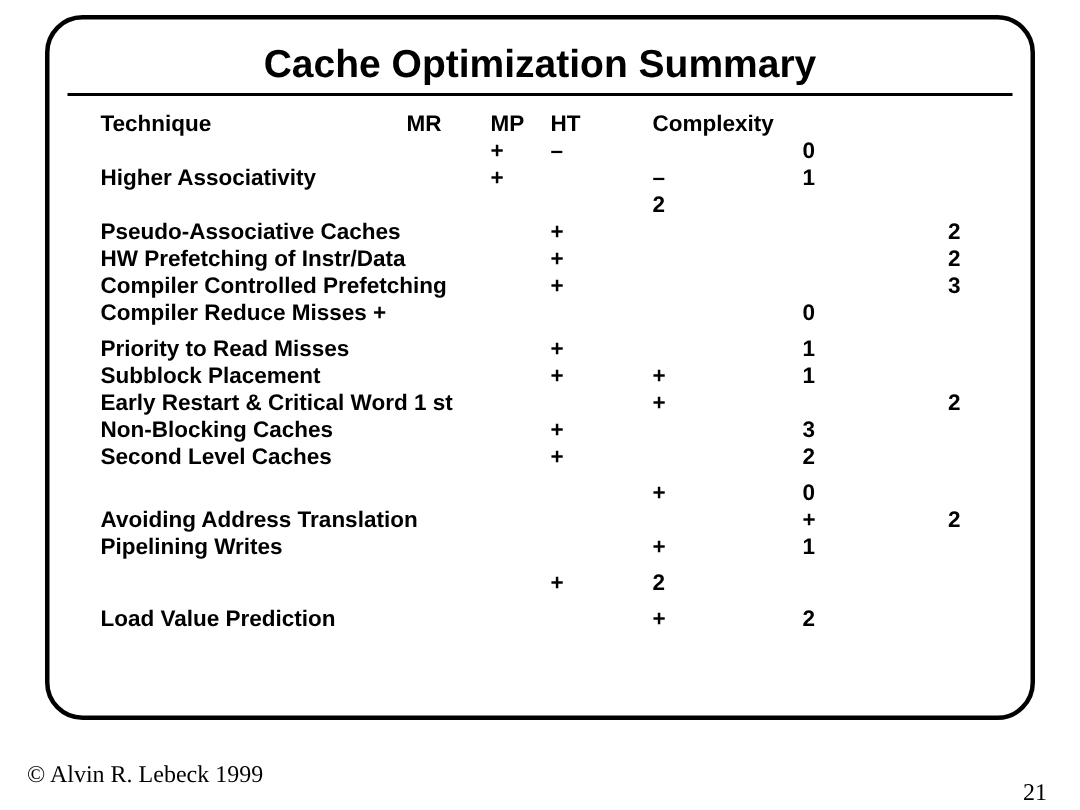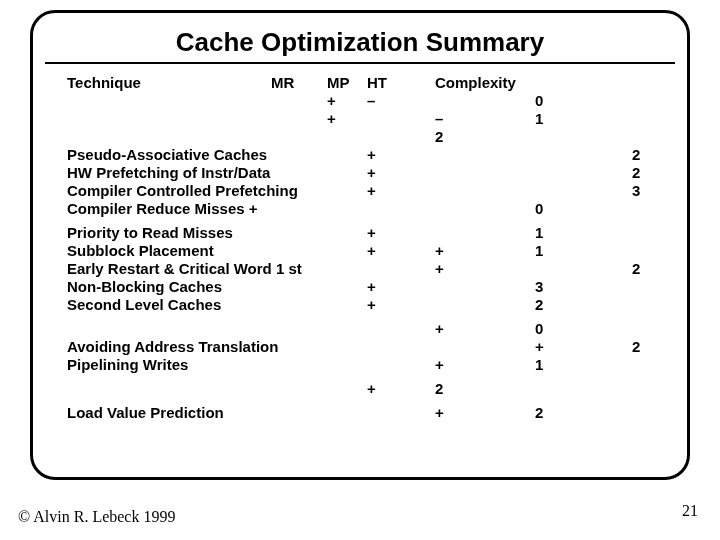--- a/index.html
+++ b/index.html
@@ -64,21 +64,21 @@
   .c-cxnum2 { left: 565px; }
   .copyright {
     position: absolute;
     bottom: 14px;
     left: 18px;
     font-family: "Times New Roman", Times, serif;
     font-size: 16px;
   }
   .pagenum {
     position: absolute;
-    bottom: 20px;
+    bottom: 2px;
     right: 22px;
     font-family: "Times New Roman", Times, serif;
     font-size: 16px;
   }
 </style>
 </head>
 <body>
 
 <div class="slide-frame">
   <div class="title">Cache Optimization Summary</div>
@@ -92,20 +92,21 @@
       <span class="col c-ht">HT</span>
       <span class="col c-cx">Complexity</span>
     </div>
     <div id="rows-container">
         <div class="row">
           <span class="col c-mp">+</span>
           <span class="col c-ht">–</span>
           <span class="col c-cxnum">0</span>
         </div>
         <div class="row">
+          <span class="col c-tech">Higher Associativity</span>
           <span class="col c-mp">+</span>
           <span class="col c-cx">–</span>
           <span class="col c-cxnum">1</span>
         </div>
         <div class="row">
           <span class="col c-cx">2</span>
         </div>
         <div class="row">
           <span class="col c-tech">Pseudo-Associative Caches</span>
           <span class="col c-ht">+</span>

